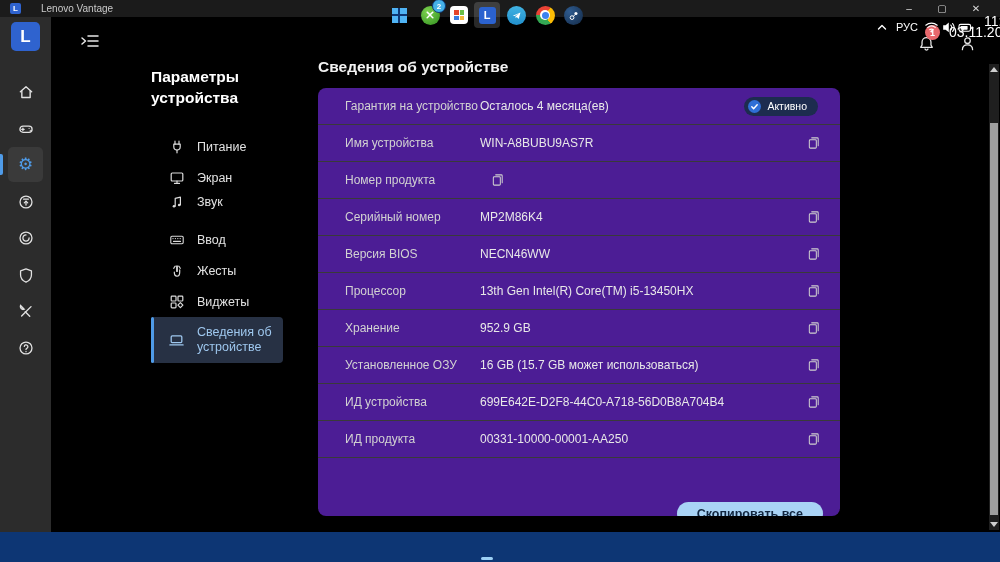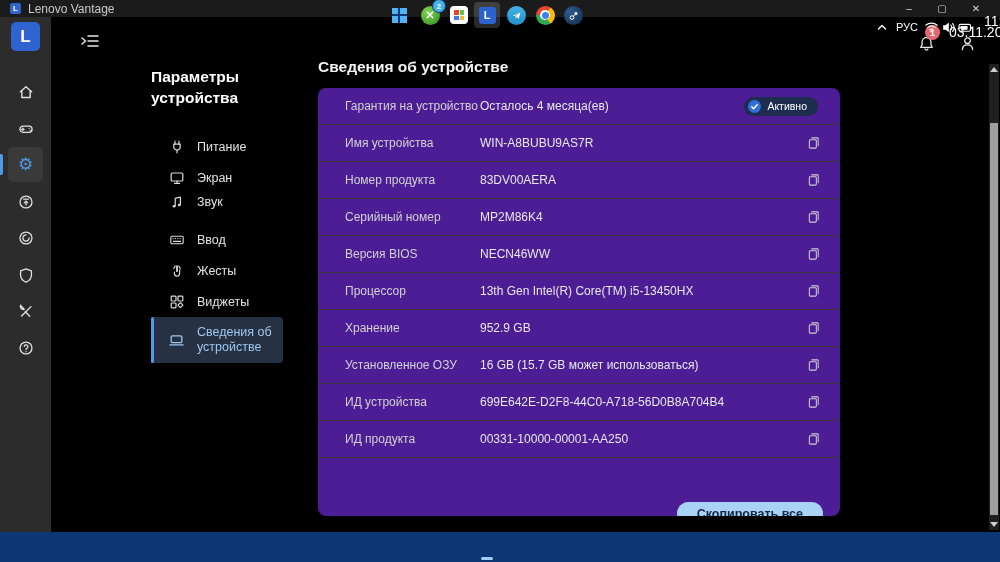--- a/index.html
+++ b/index.html
@@ -3,21 +3,21 @@
 <meta charset="utf-8">
 <style>
   html,body{margin:0;padding:0;background:#000;}
   .screen{position:relative;width:1000px;height:562px;background:#000;overflow:hidden;
     font-family:"Liberation Sans","DejaVu Sans",sans-serif;-webkit-font-smoothing:antialiased;}
   .abs{position:absolute;}
   
   .titlebar{left:0;top:0;width:1000px;height:17px;background:#1b1b1b;display:flex;align-items:center;}
   .tb-logo{width:11px;height:11px;margin-left:10px;background:#2f63cf;border-radius:2px;color:#fff;
     font-size:8px;font-weight:700;display:flex;align-items:center;justify-content:center;}
-  .tb-title{margin-left:7px;font-size:12px;color:#c9c9c9;}
+  .tb-title{margin-left:20px;font-size:10px;color:#c9c9c9;}
   .tb-btn{position:absolute;top:0;height:17px;width:28px;display:flex;align-items:center;justify-content:center;
     color:#d8d8d8;font-size:10px;cursor:pointer;}
   
   .rail{left:0;top:17px;width:51px;height:515px;background:#2c2c2c;}
   .rail-logo{position:absolute;left:11px;top:5px;width:29px;height:29px;background:#2f63cf;border-radius:5px;
     color:#fff;font-size:17px;font-weight:700;display:flex;align-items:center;justify-content:center;}
   .rail-item{position:absolute;left:8px;width:35px;height:35px;display:flex;align-items:center;justify-content:center;
     border-radius:5px;cursor:pointer;}
   .rail-item.active{background:#3a3a3a;}
   .rail-bar{position:absolute;left:0;width:3px;height:21px;background:#4f9be8;border-radius:0 2px 2px 0;}
@@ -269,21 +269,20 @@
       <span class="val">WIN-A8BUBU9AS7R</span>
       <span class="copy-btn">
           <svg width="14" height="14" viewBox="0 0 15 15" fill="none" stroke="#cfcfcf" stroke-width="1.1" stroke-linecap="round" stroke-linejoin="round">
             <rect x="2.5" y="4" width="7.5" height="9" rx="1"></rect>
             <path d="M5,2 h6 a1,1 0 0 1 1,1 v7.5"></path>
           </svg>
         </span>
     </div>
     <div class="drow">
       <span class="lbl">Номер продукта</span>
-      <span class="val">83DV00AERA</span>
       <span class="copy-btn">
           <svg width="14" height="14" viewBox="0 0 15 15" fill="none" stroke="#cfcfcf" stroke-width="1.1" stroke-linecap="round" stroke-linejoin="round">
             <rect x="2.5" y="4" width="7.5" height="9" rx="1"></rect>
             <path d="M5,2 h6 a1,1 0 0 1 1,1 v7.5"></path>
           </svg>
         </span>
     </div>
     <div class="drow">
       <span class="lbl">Серийный номер</span>
       <span class="val">MP2M86K4</span>

